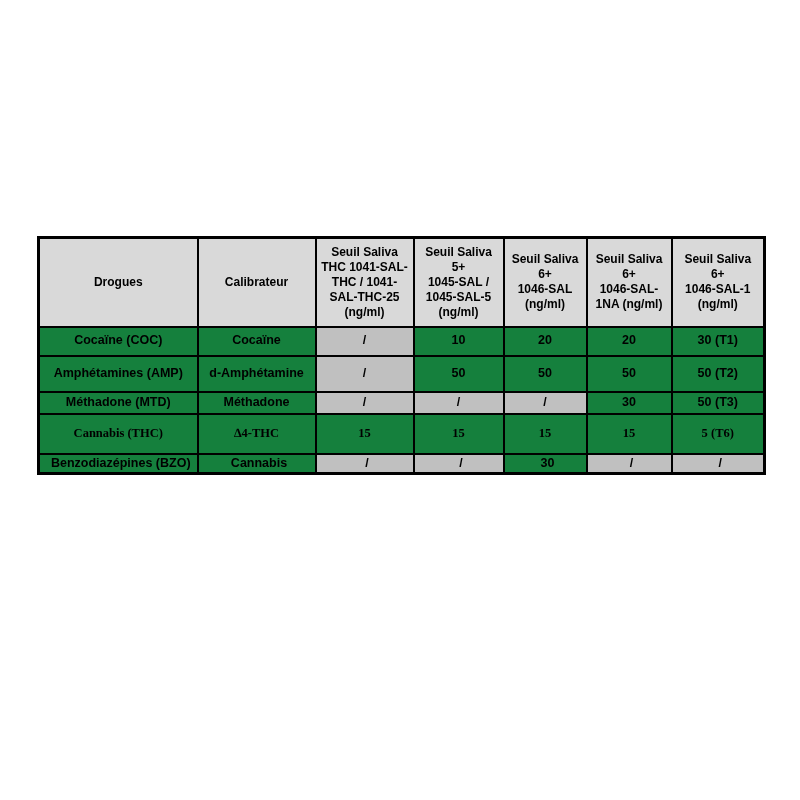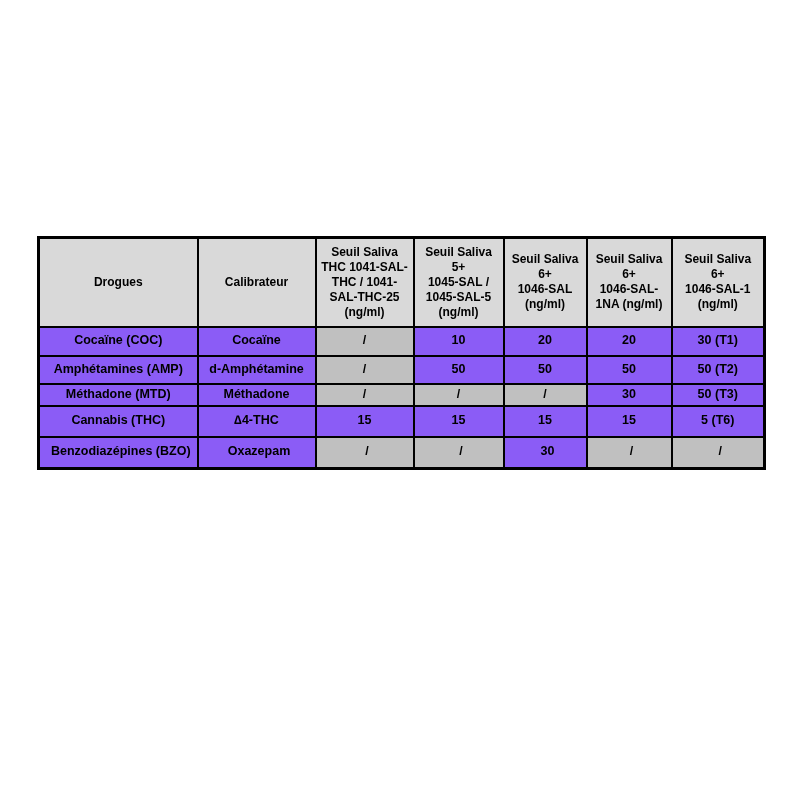--- a/index.html
+++ b/index.html
@@ -44,32 +44,32 @@
     line-height: 1.25;
     overflow: hidden;
   }
   th {
     background: var(--header-bg);
     font-size: 12px;
     height: 89px;
   }
   td {
     font-size: 12.5px;
-    background: #8b5cf6;
+    background: #15803d;
   }
   td.shaded {
     background: var(--shaded-bg);
   }
   tr.r0 td { height: 29px; }
-  tr.r1 td { height: 28px; }
+  tr.r1 td { height: 36px; }
   tr.r2 td { height: 22px; }
   tr.r3 td { height: 37px; }
   tr.r4 td { height: 50px; }
-  tr.r5 td { height: 31px; }
-  tr.r6 td { height: 32px; padding-left: 7px; }
+  tr.r5 td { height: 40px; font-family: Liberation Serif, serif; }
+  tr.r6 td { height: 20px; padding-left: 7px; }
 </style>
 </head>
 <body>
 
 <div class="page">
   <div class="table-wrap">
     <table class="thresholds">
       <colgroup>
         <col style="width:159px">
         <col style="width:118px">
@@ -139,21 +139,21 @@
           <td>Cannabis (THC)</td>
           <td>∆4-THC</td>
           <td>15</td>
           <td>15</td>
           <td>15</td>
           <td>15</td>
           <td>5 (T6)</td>
         </tr>
         <tr class="r6">
           <td>Benzodiazépines (BZO)</td>
-          <td>Oxazepam</td>
+          <td>Cannabis</td>
           <td class="shaded">/</td>
           <td class="shaded">/</td>
           <td>30</td>
           <td class="shaded">/</td>
           <td class="shaded">/</td>
         </tr>
       </tbody>
     </table>
   </div>
 </div>

